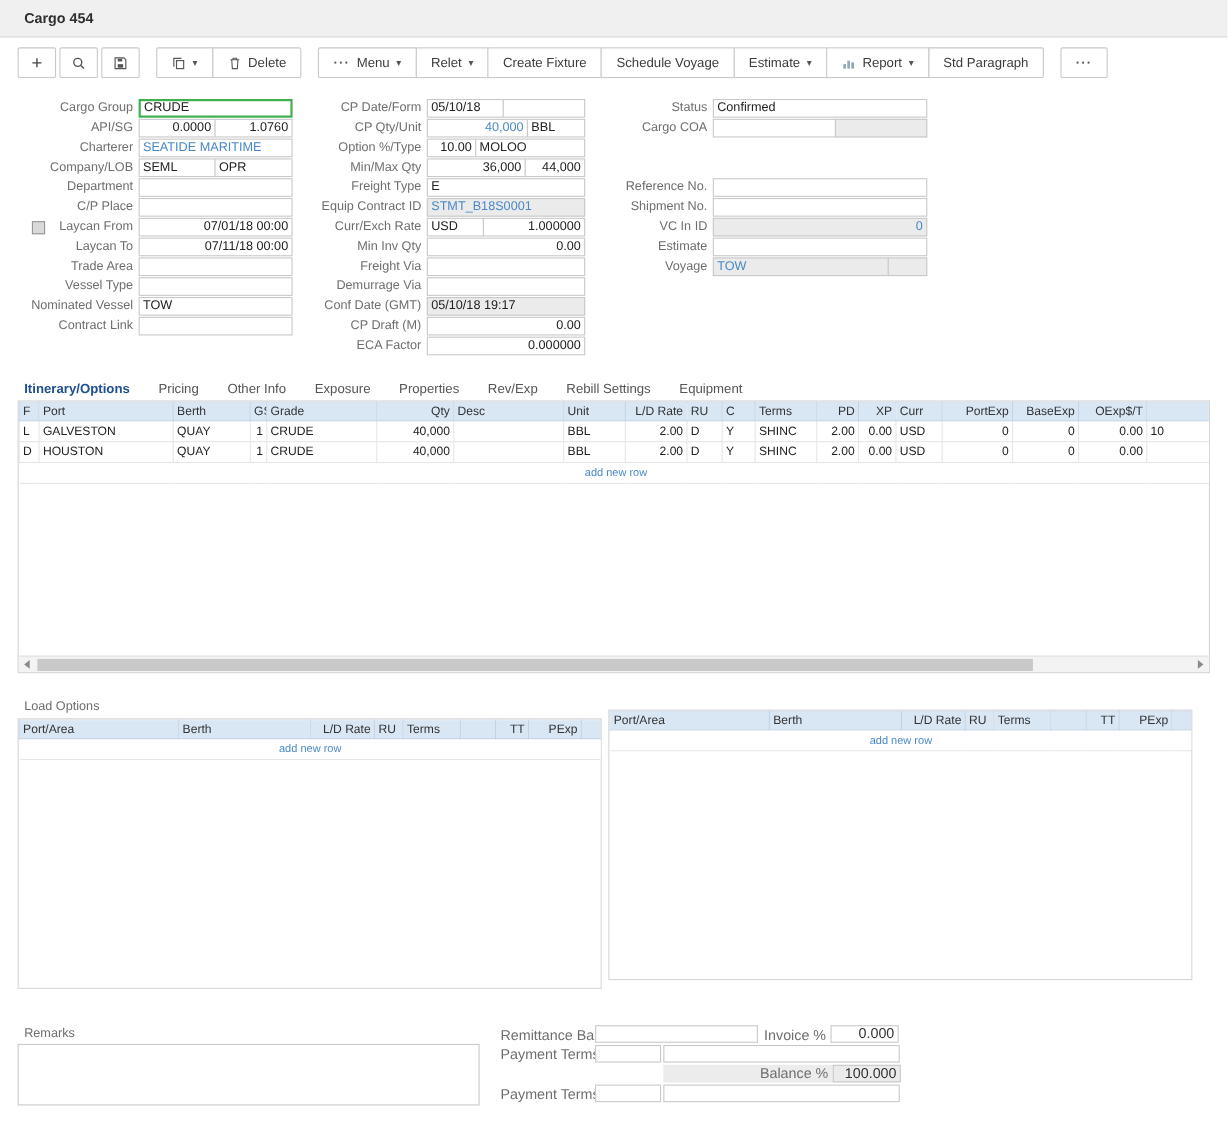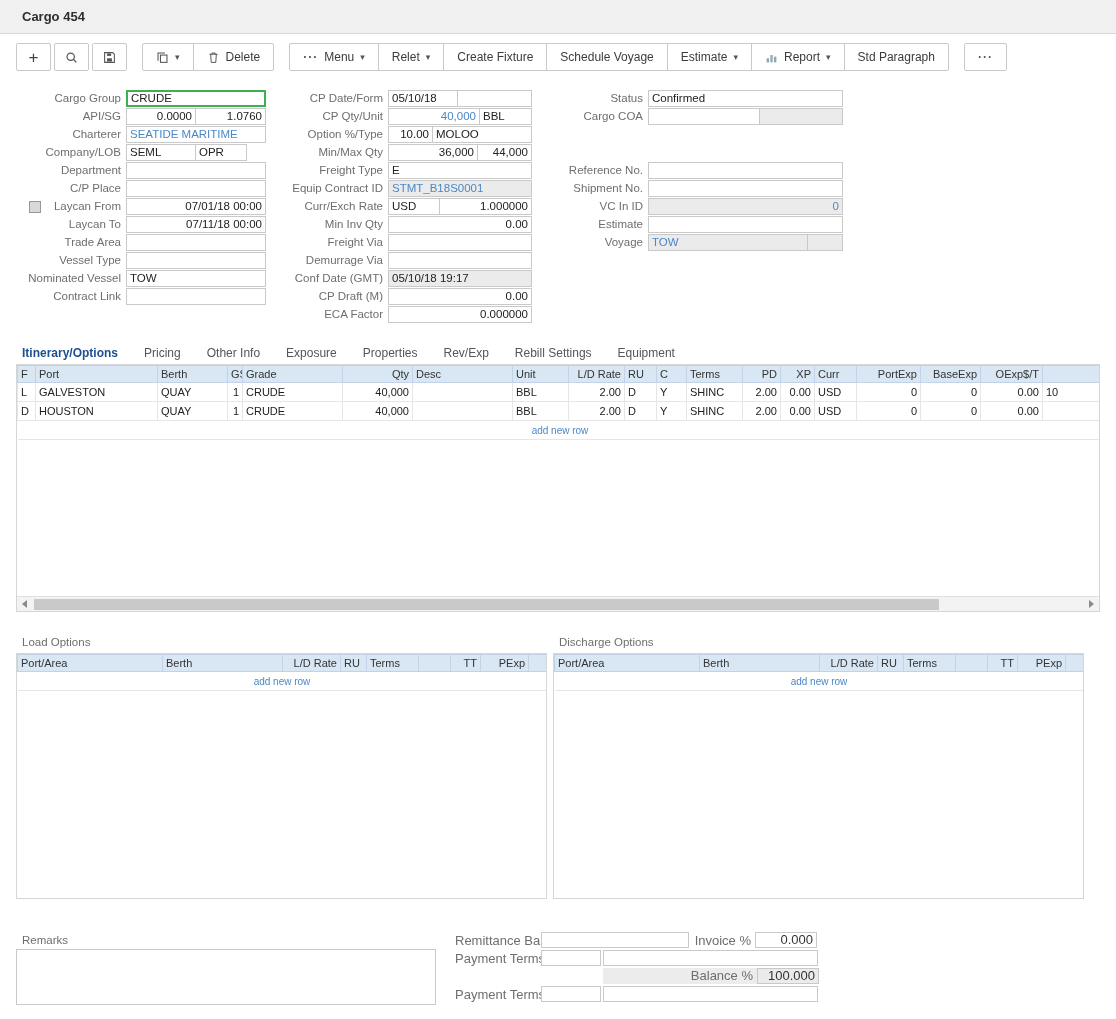--- a/index.html
+++ b/index.html
@@ -197,21 +197,21 @@
     <div class="frow">
       <div class="flabel">Charterer</div>
       <div class="fwrap">
           <div class="field blue">SEATIDE MARITIME</div>
         </div>
     </div>
     <div class="frow">
       <div class="flabel">Company/LOB</div>
       <div class="fwrap">
         <div class="field" style="width:70px;flex:none">SEML</div>
-        <div class="field" style="width:52px;flex:none">OPR</div>
+        <div class="field" style="width:71px;flex:none">OPR</div>
       </div>
     </div>
     <div class="frow">
       <div class="flabel">Department</div>
       <div class="fwrap">
           <div class="field"></div>
         </div>
     </div>
     <div class="frow">
       <div class="flabel">C/P Place</div>
@@ -547,21 +547,20 @@
         <tbody>
           <tr class="addrow">
             <td colspan="9"><span class="add-link">add new row</span></td>
           </tr>
         </tbody>
       </table>
     </div>
   </div>
 
   <div class="opt-panel">
-    <div class="opt-title">Discharge Options</div>
     <div class="opt-box">
       <table class="grid optgrid">
         <colgroup>
           <col style="width:145px">
             <col style="width:120px">
             <col style="width:58px">
             <col style="width:26px">
           <col style="width:52px">
             <col style="width:32px">
             <col style="width:30px">

